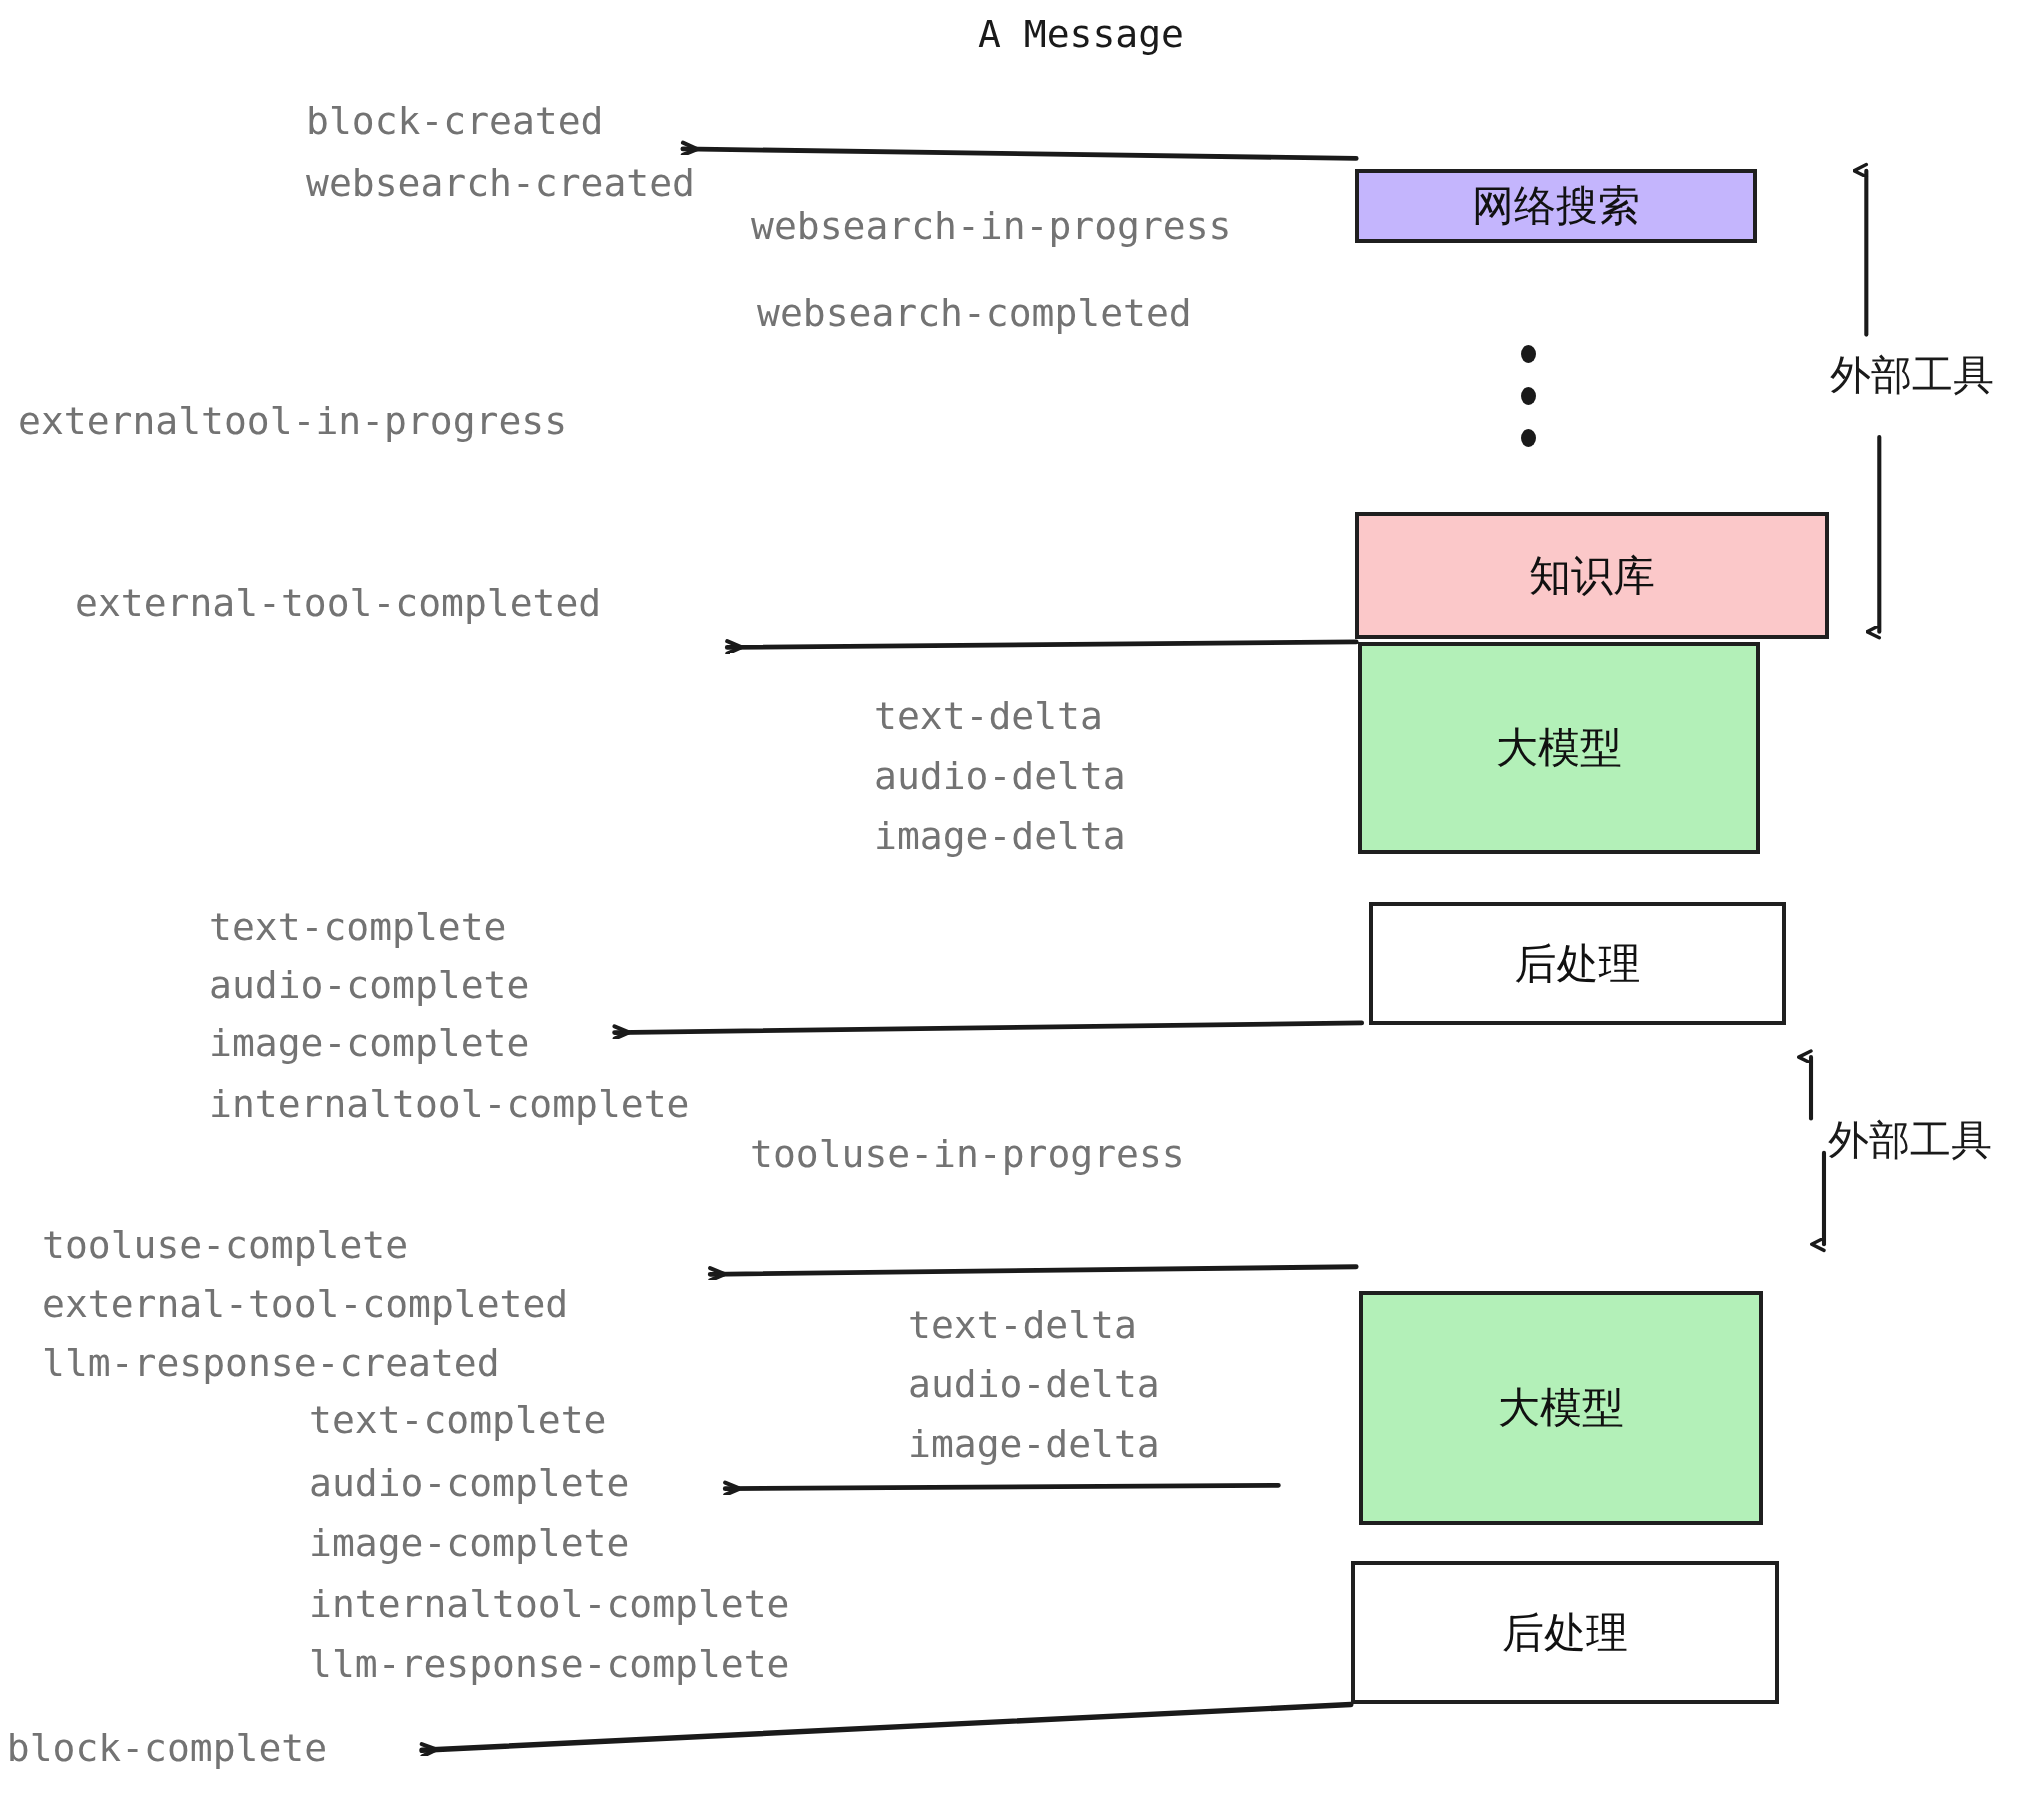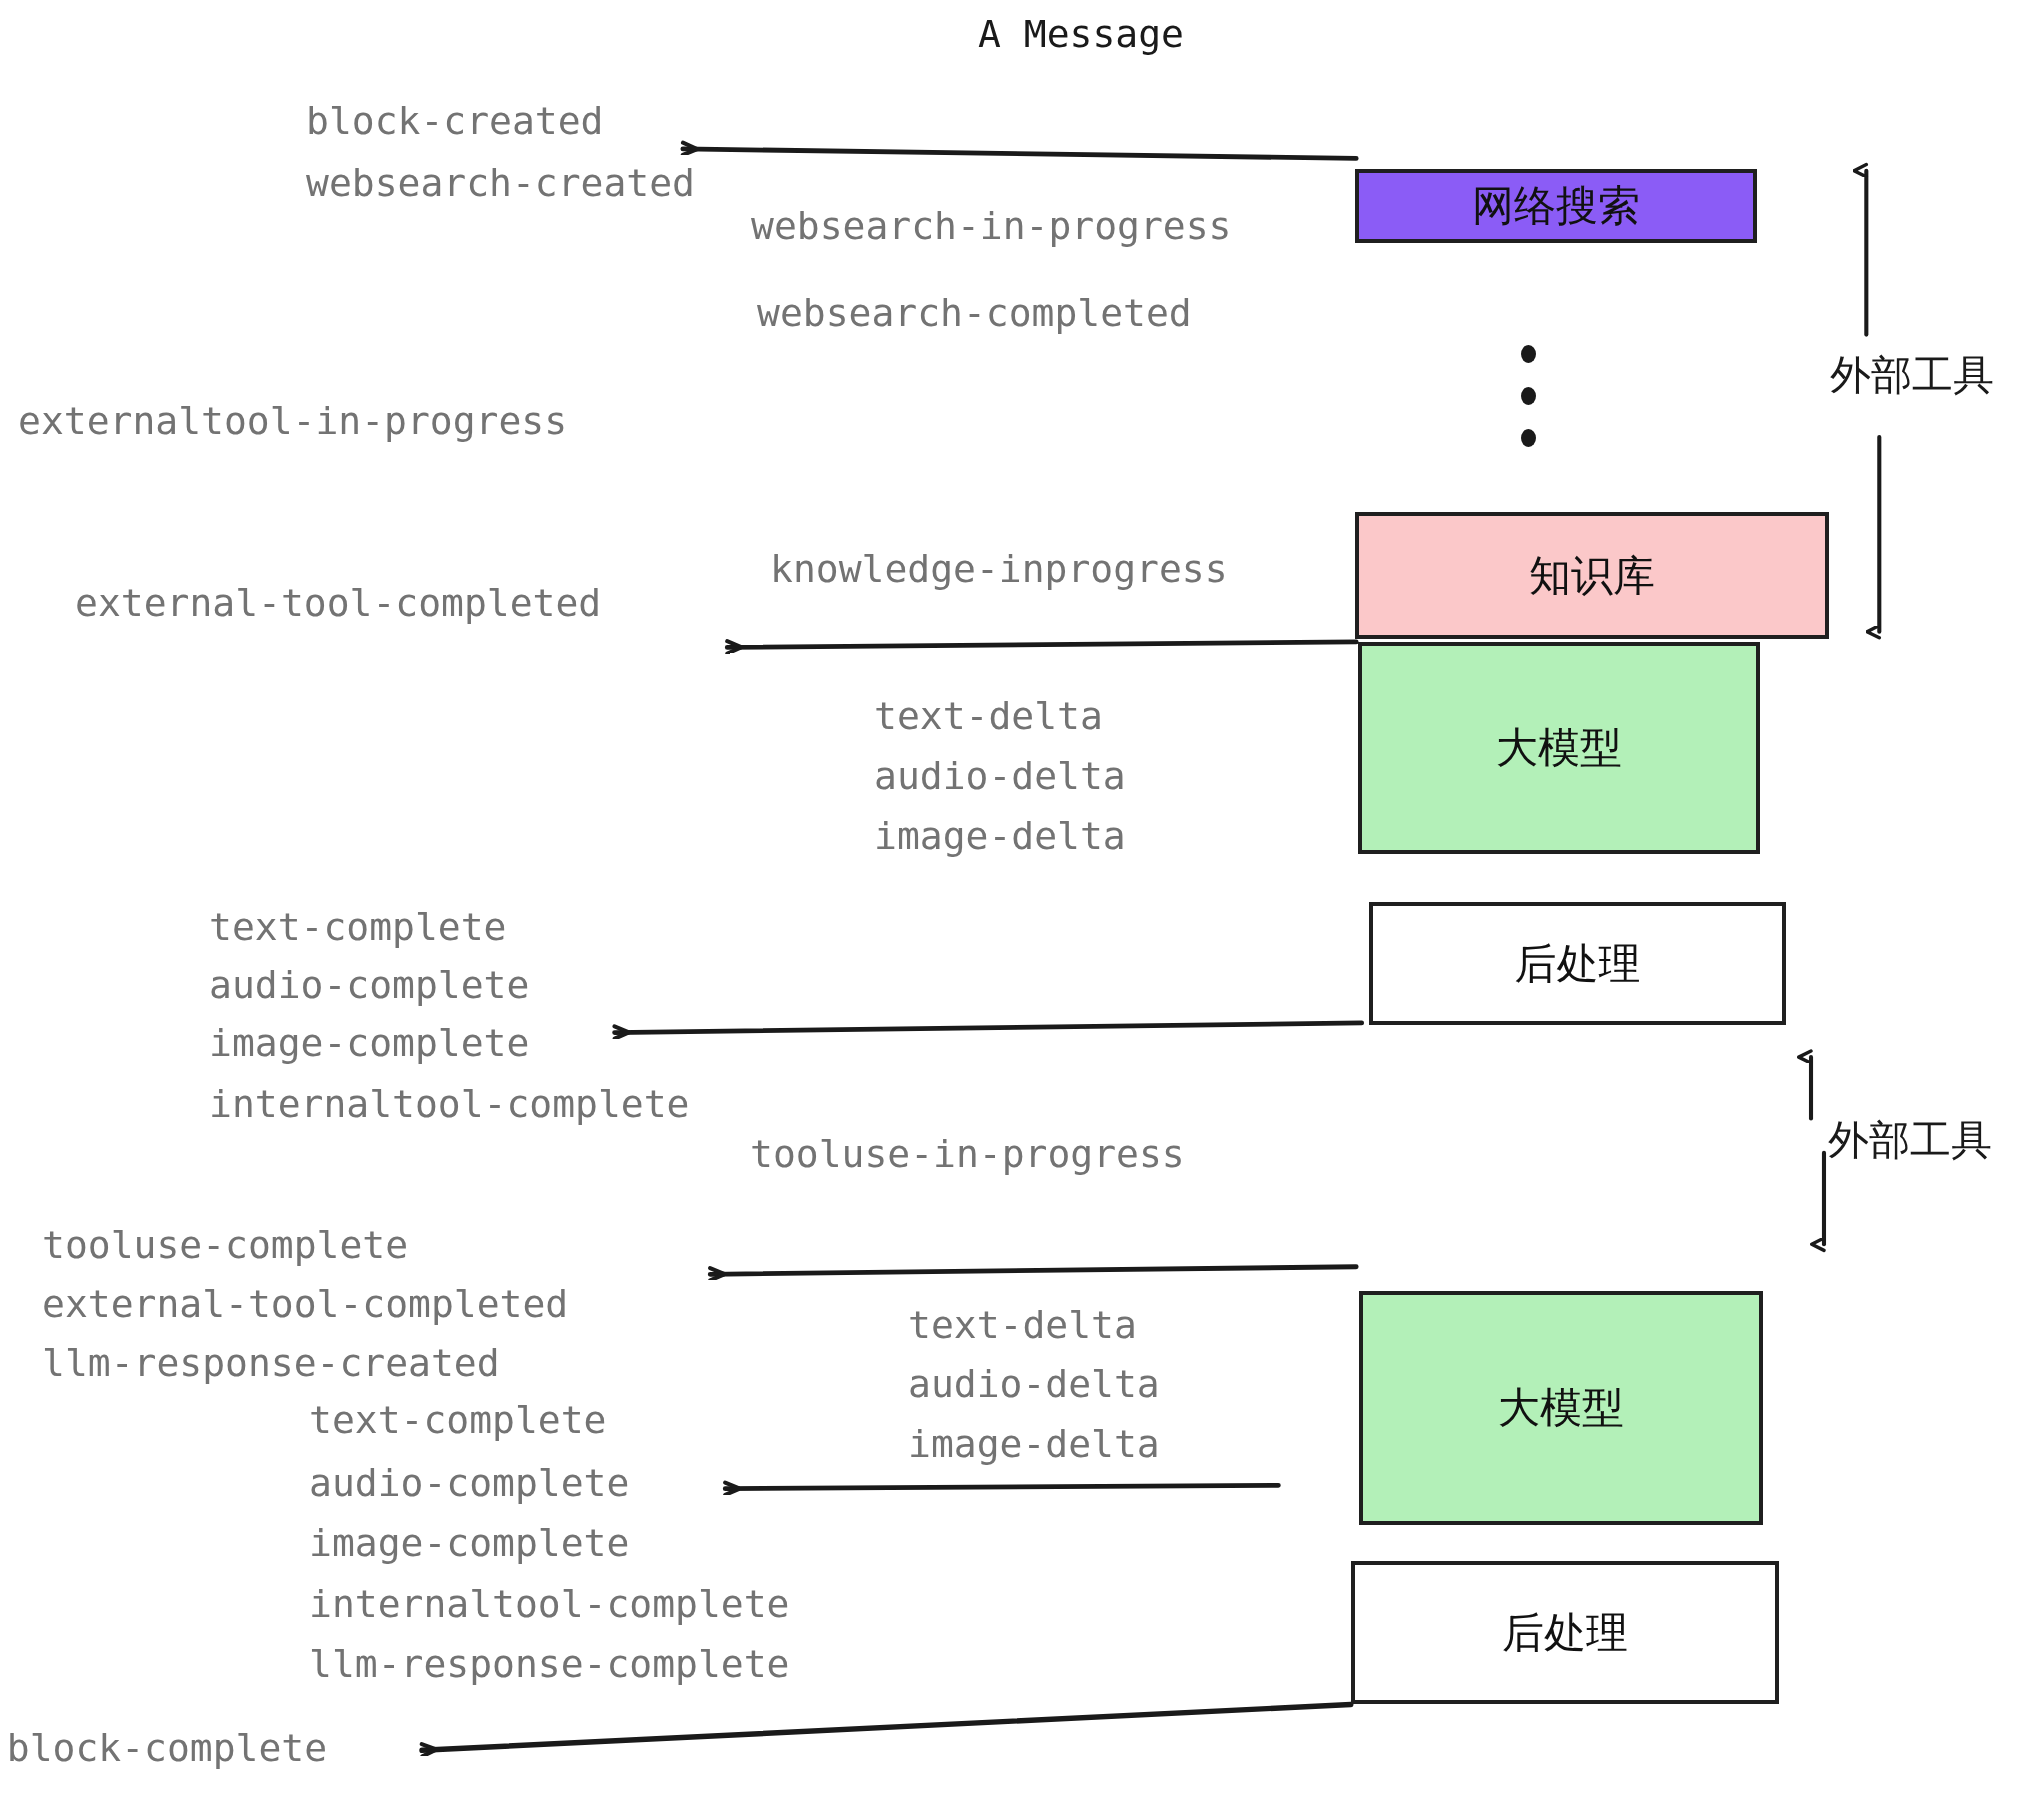--- a/index.html
+++ b/index.html
@@ -112,21 +112,21 @@
 
     <path d="M1978,2496 L618,2563" fill="none" stroke="#1a1a1a" stroke-width="8" stroke-linecap="round" marker-end="url(#ahs)"></path>
 
     <path d="M2733,490 L2733,250" fill="none" stroke="#1a1a1a" stroke-width="6" stroke-linecap="round" marker-end="url(#av-up)"></path>
     <path d="M2752,640 L2752,925" fill="none" stroke="#1a1a1a" stroke-width="6" stroke-linecap="round" marker-end="url(#av-dn)"></path>
 
     <path d="M2652,1638 L2652,1548" fill="none" stroke="#1a1a1a" stroke-width="6" stroke-linecap="round" marker-end="url(#av-up)"></path>
     <path d="M2671,1688 L2671,1822" fill="none" stroke="#1a1a1a" stroke-width="6" stroke-linecap="round" marker-end="url(#av-dn)"></path>
   </svg>
 
-  <div class="box" style="left:1355px; top:169px; width:402px; height:74px; background:#8b5cf6;">
+  <div class="box" style="left:1355px; top:169px; width:402px; height:74px; background:#c4b5fd;">
     <span>网络搜索</span>
   </div>
 
   <div class="dots" style="left:1520px; top:345px; width:16.4px; height:102px;">
     <span class="dot"></span>
     <span class="dot"></span>
     <span class="dot"></span>
   </div>
 
   <div class="box" style="left:1355px; top:512px; width:474px; height:127px; background:#FBC8C9;">
@@ -157,21 +157,20 @@
   <div class="lbl" style="left:306px; top:102px;">block-created</div>
 
   <div class="lbl" style="left:306px; top:164px;">websearch-created</div>
 
   <div class="lbl" style="left:751px; top:207px;">websearch-in-progress</div>
 
   <div class="lbl" style="left:757px; top:294px;">websearch-completed</div>
 
   <div class="lbl" style="left:18px; top:402px;">externaltool-in-progress</div>
 
-  <div class="lbl" style="left:770px; top:550px;">knowledge-inprogress</div>
 
   <div class="lbl" style="left:75px; top:584px;">external-tool-completed</div>
 
 
   <div class="lbl" style="left:874px; top:697px;">text-delta</div>
 
   <div class="lbl" style="left:874px; top:757px;">audio-delta</div>
 
   <div class="lbl" style="left:874px; top:817px;">image-delta</div>
 

